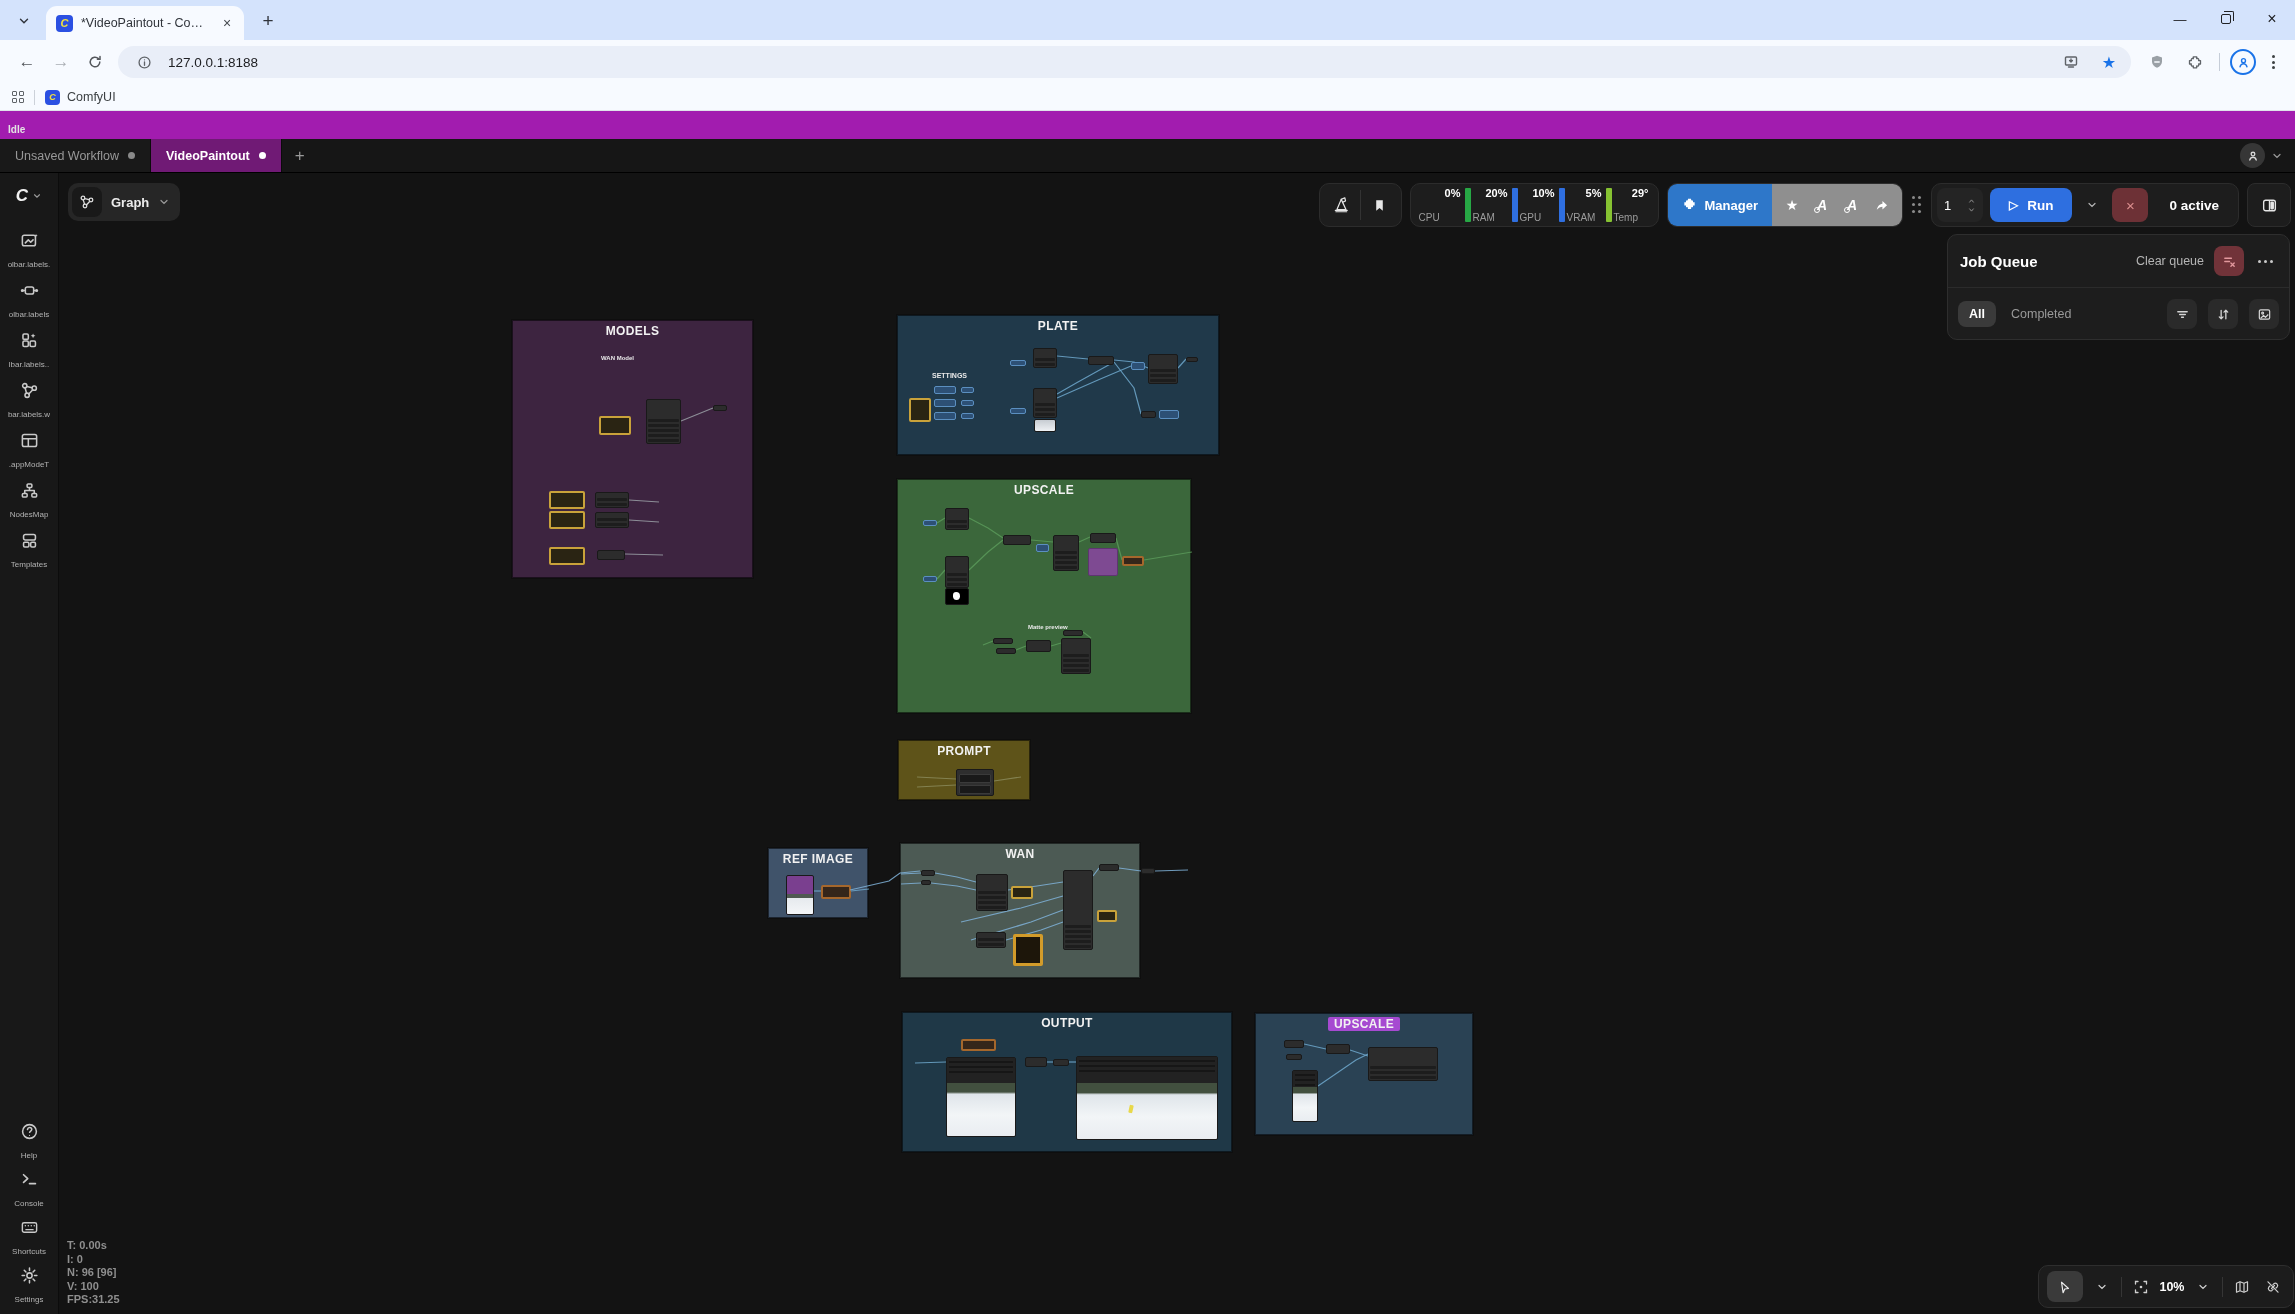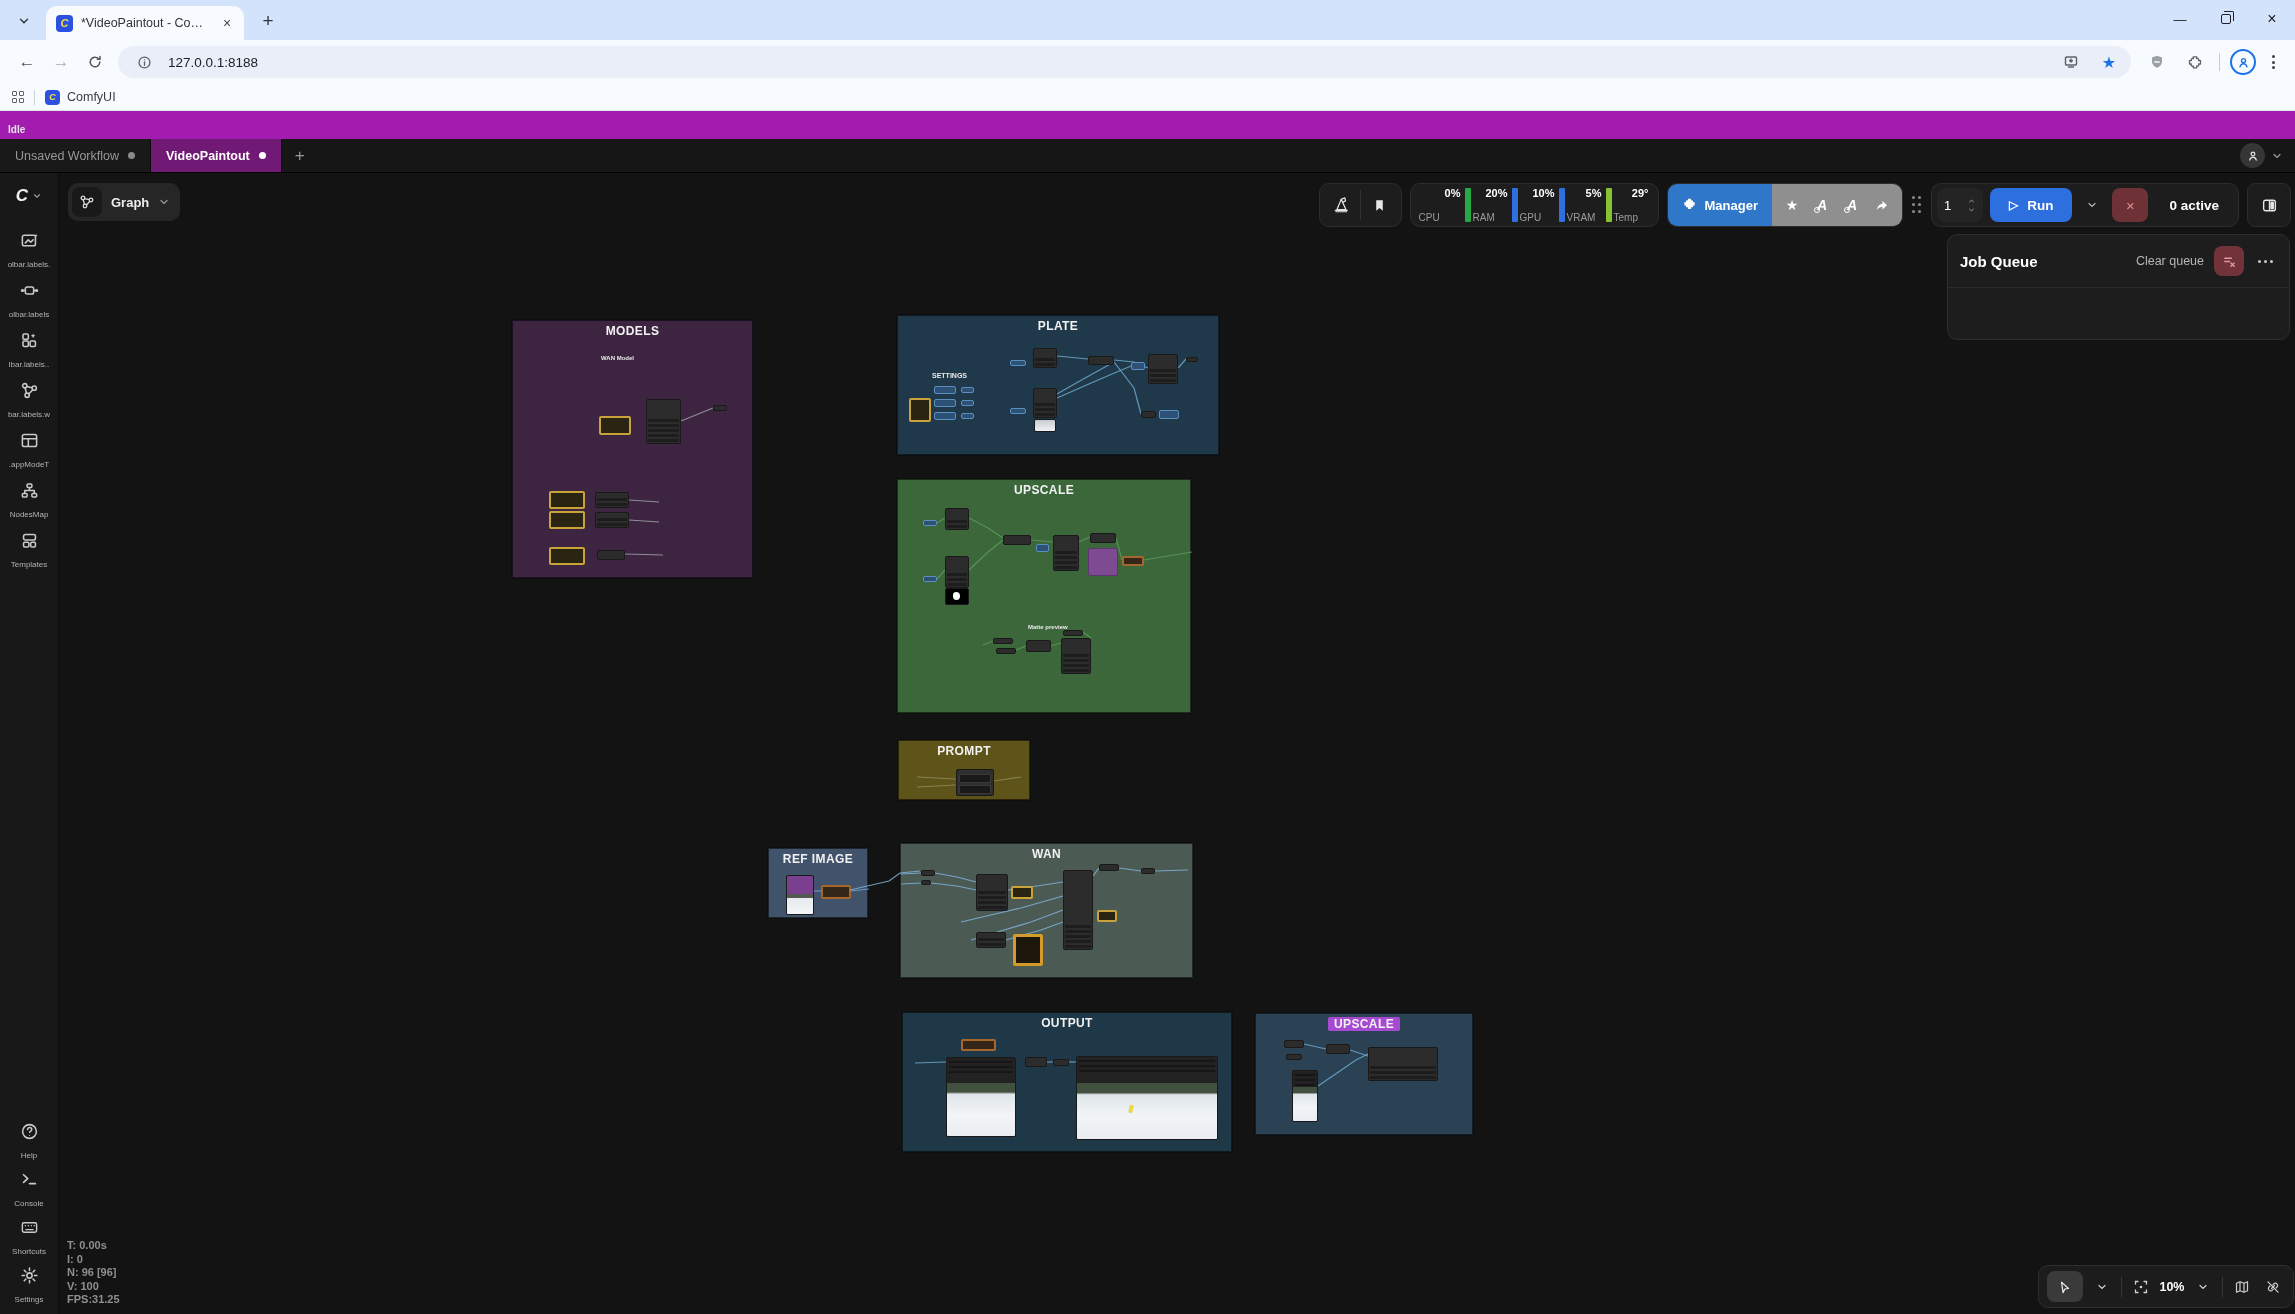--- a/index.html
+++ b/index.html
@@ -512,20 +512,42 @@
                   <path d="M3 4.5h7M3 8h5"></path>
                   <path d="M9.5 9.5l3.5 3.5M13 9.5L9.5 13"></path>
                 </svg>
             </span>
             <span class="jq-dots">
                 <i></i>
                 <i></i>
                 <i></i>
               </span>
           </div>
+          <div class="jq-row">
+            <span class="jq-chip">All</span>
+            <span class="jq-chip ghost">Completed</span>
+            <span class="sp"></span>
+            <span class="jq-iconbtn">
+              <svg viewBox="0 0 16 16" width="15" height="15" fill="none" stroke="currentColor" stroke-width="1.5" stroke-linecap="round">
+                  <path d="M3 5h10M5 8h6M7 11h2"></path>
+                </svg>
+            </span>
+            <span class="jq-iconbtn">
+              <svg viewBox="0 0 16 16" width="15" height="15" fill="none" stroke="currentColor" stroke-width="1.4" stroke-linecap="round" stroke-linejoin="round">
+                  <path d="M5.5 3.5v9M5.5 12.5l-2-2M5.5 12.5l2-2M10.5 12.5v-9M10.5 3.5l-2 2M10.5 3.5l2 2"></path>
+                </svg>
+            </span>
+            <span class="jq-iconbtn">
+              <svg viewBox="0 0 16 16" width="15" height="15" fill="none" stroke="currentColor" stroke-width="1.3" stroke-linejoin="round">
+                  <rect x="2.5" y="3" width="11" height="10" rx="1.5"></rect>
+                  <circle cx="6" cy="6.5" r="1"></circle>
+                  <path d="M4 12l3-3 2 2 3-3"></path>
+                </svg>
+            </span>
+          </div>
         </div>
 
         <div id="groups-layer">
             <div class="group" style="left: 453px; top: 147px; width: 241px; height: 258px; background: rgb(61, 36, 64);">
               <svg class="gwires" width="241" height="258">
                 <path d="M168 100 L 200 87" stroke="#9aa0a6" fill="none" stroke-width="1.2" opacity=".85"></path>
                 <path d="M116 179 L 146 181" stroke="#9aa0a6" fill="none" stroke-width="1.2" opacity=".85"></path>
                 <path d="M116 199 L 146 201" stroke="#9aa0a6" fill="none" stroke-width="1.2" opacity=".85"></path>
                 <path d="M112 233 L 150 234" stroke="#9aa0a6" fill="none" stroke-width="1.2" opacity=".85"></path>
               </svg>
@@ -683,21 +705,21 @@
               <svg class="gwires" width="100" height="70">
                 <path d="M45 42 L 52 42" stroke="#6fa8cc" fill="none" stroke-width="1.2" opacity=".85"></path>
                 <path d="M82 42 L 100 40" stroke="#6fa8cc" fill="none" stroke-width="1.2" opacity=".85"></path>
               </svg>
               <div class="group-title"><span>REF IMAGE</span></div>
               <div class="nd nd-refimg" style="left: 17px; top: 26px; width: 28px; height: 40px;">
                 <div class="ref-snow"></div>
               </div>
               <div class="nd nd-brown" style="left: 52px; top: 36px; width: 30px; height: 14px;"></div>
             </div>
-            <div class="group" style="left: 841px; top: 670px; width: 293px; height: 135px; background: rgb(76, 90, 84);">
+            <div class="group" style="left: 841px; top: 670px; width: 240px; height: 135px; background: rgb(76, 90, 84);">
               <svg class="gwires" width="287" height="135">
                 <path d="M0 30 L 20 29" stroke="#7fb2d8" fill="none" stroke-width="1.2" opacity=".85"></path>
                 <path d="M0 40 L 20 39" stroke="#7fb2d8" fill="none" stroke-width="1.2" opacity=".85"></path>
                 <path d="M34 29 L 56 33 L 75 38" stroke="#7fb2d8" fill="none" stroke-width="1.2" opacity=".85"></path>
                 <path d="M30 39 L 56 42 L 75 46" stroke="#7fb2d8" fill="none" stroke-width="1.2" opacity=".85"></path>
                 <path d="M107 46 L 136 42 L 162 38" stroke="#7fb2d8" fill="none" stroke-width="1.2" opacity=".85"></path>
                 <path d="M60 78 L 120 64 L 162 52" stroke="#7fb2d8" fill="none" stroke-width="1.2" opacity=".85"></path>
                 <path d="M70 96 L 130 78 L 162 66" stroke="#7fb2d8" fill="none" stroke-width="1.2" opacity=".85"></path>
                 <path d="M105 96 L 140 86 L 162 78" stroke="#7fb2d8" fill="none" stroke-width="1.2" opacity=".85"></path>
                 <path d="M192 32 L 198 24" stroke="#7fb2d8" fill="none" stroke-width="1.2" opacity=".85"></path>

